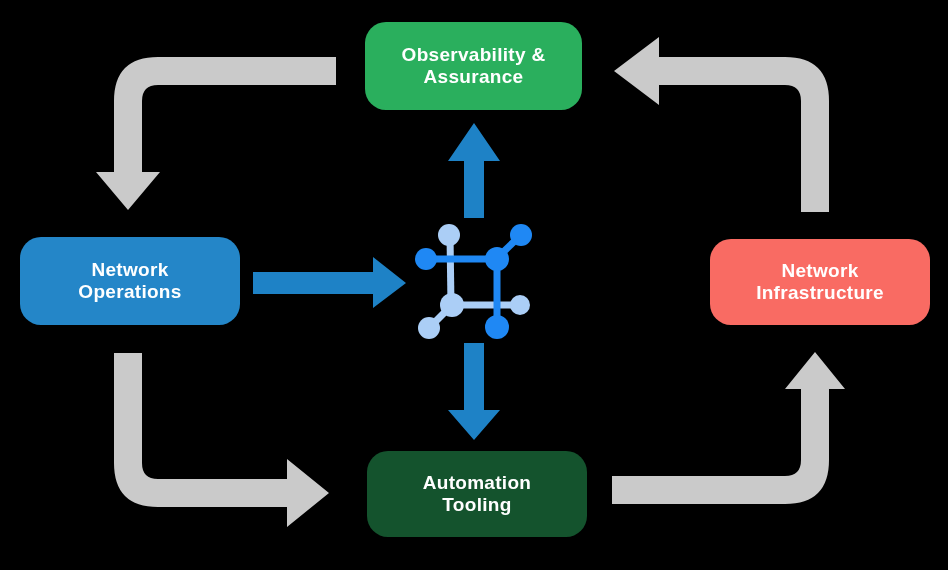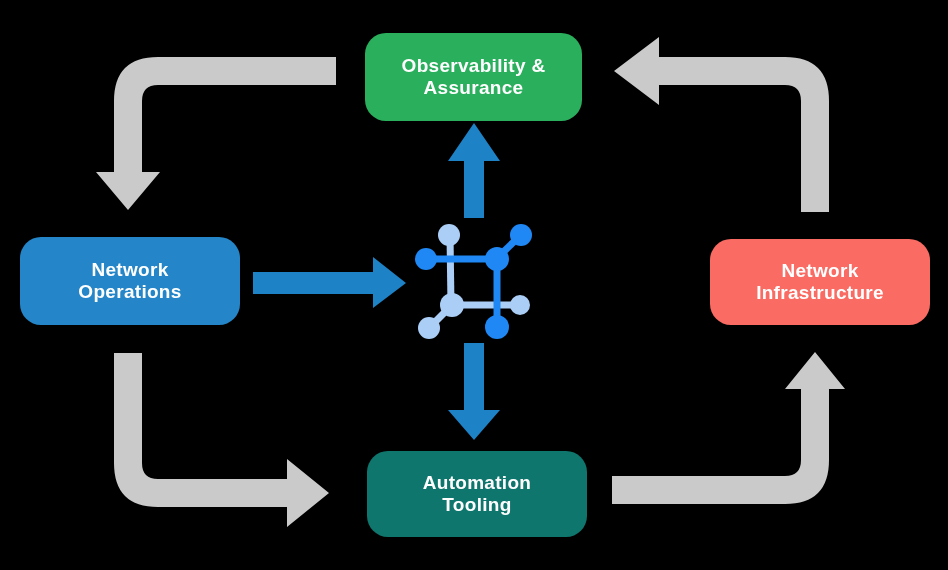--- a/index.html
+++ b/index.html
@@ -33,24 +33,24 @@
     justify-content: center;
     text-align: center;
     color: #ffffff;
     font-size: 19px;
     font-weight: 700;
     line-height: 1.16;
     letter-spacing: 0.3px;
     white-space: pre-line;
     box-sizing: border-box;
   }
-  .node-observability { left: 365px; top: 33px;  width: 217px; height: 88px; background: #2aaf5d; }
+  .node-observability { left: 365px; top: 22px;  width: 217px; height: 88px; background: #2aaf5d; }
   .node-netops        { left: 20px;  top: 237px; width: 220px; height: 88px; background: #2486c8; }
   .node-netinfra      { left: 710px; top: 239px; width: 220px; height: 86px; background: #f96b63; }
-  .node-autotool      { left: 367px; top: 451px; width: 220px; height: 86px; background: #0f766e; }
+  .node-autotool      { left: 367px; top: 451px; width: 220px; height: 86px; background: #14532d; }
 </style>
 </head>
 <body>
 
 <div class="canvas">
 
   <svg class="layer" viewBox="0 0 948 570" xmlns="http://www.w3.org/2000/svg">
 
     <path fill="#cacaca" d="M336,57 L158,57 Q114,57 114,101 L114,172 L96,172 L128,210 L160,172 L142,172 L142,101 Q142,85 158,85 L336,85 Z"></path>
     <path fill="#cacaca" d="M114,353 L142,353 L142,463 Q142,479 158,479 L287,479 L287,459 L329,493 L287,527 L287,507 L158,507 Q114,507 114,463 Z"></path>

